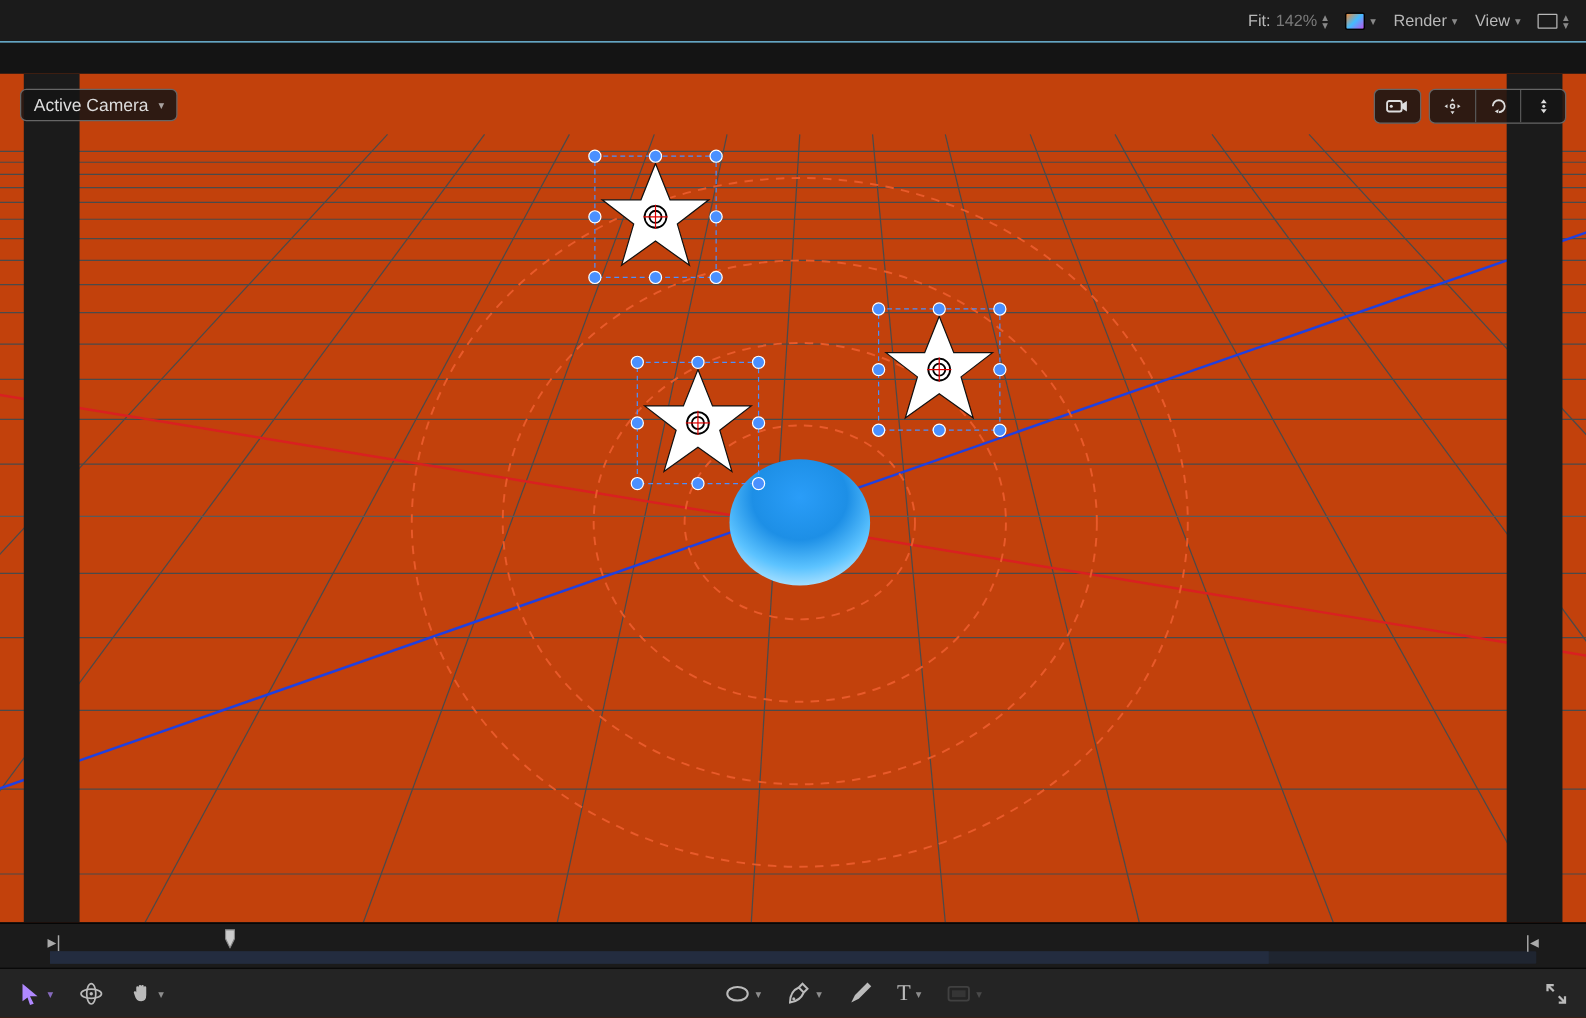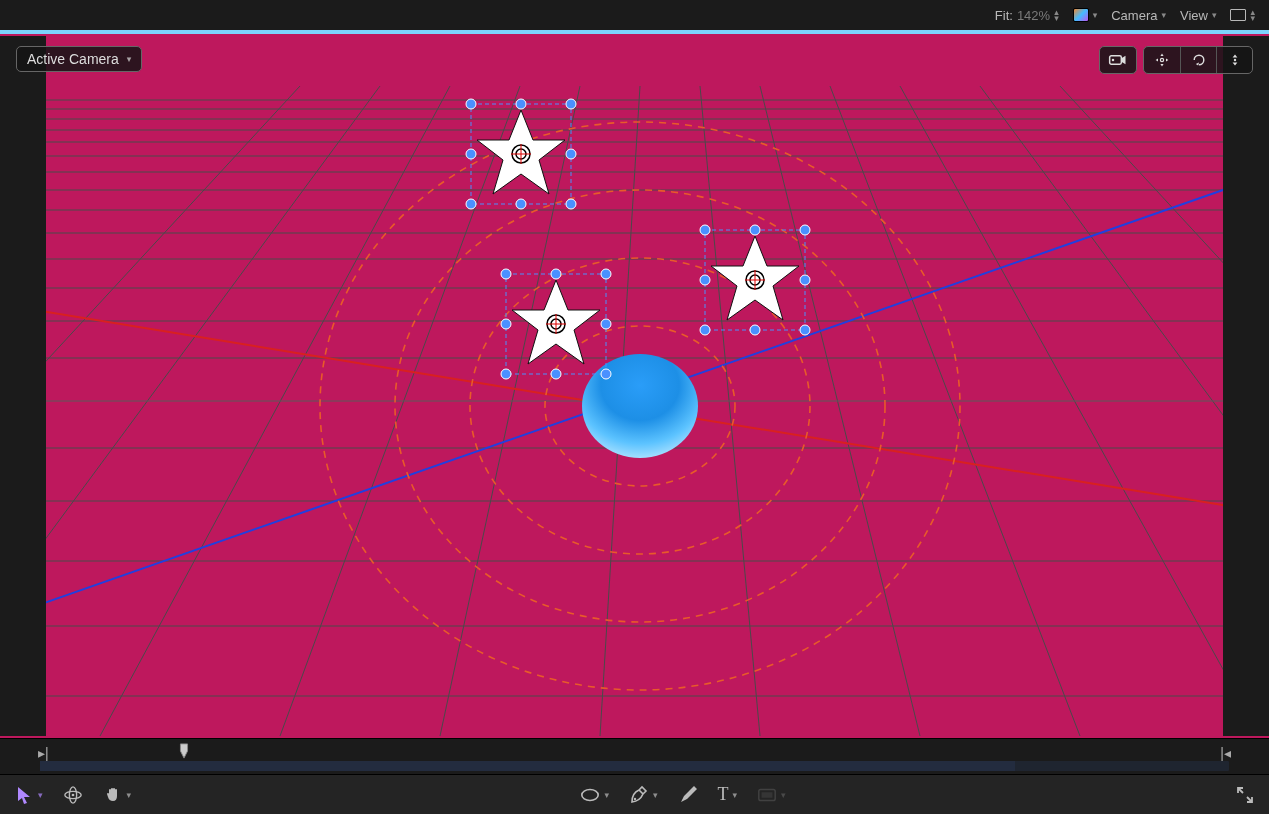--- a/index.html
+++ b/index.html
@@ -14,29 +14,29 @@
     --axis-red:#d92020;
     --axis-blue:#2040e0;
     --orbit:#e85a2a;
     --select-blue:#4a90ff;
   }
   *{box-sizing:border-box;margin:0;padding:0;font-family:-apple-system,Helvetica,Arial,sans-serif;}
   html,body{width:1269px;height:814px;background:var(--bg-darker);overflow:hidden;color:var(--text);font-size:13px;}
   .app{display:flex;flex-direction:column;width:100%;height:100%;}
 
   
-  .topbar{height:34px;background:var(--bg-dark);display:flex;align-items:center;justify-content:flex-end;gap:14px;padding:0 14px;border-bottom:4px solid #7dd3fc;}
+  .topbar{height:34px;background:var(--bg-dark);display:flex;align-items:center;justify-content:flex-end;gap:14px;padding:0 14px;border-bottom:1px solid #7dd3fc;}
   .tb-item{display:flex;align-items:center;gap:4px;cursor:pointer;color:var(--text);}
   .chev{font-size:9px;opacity:.7;}
   .updown{font-size:9px;line-height:6px;display:inline-flex;flex-direction:column;opacity:.7;}
   .color-swatch{width:16px;height:14px;border-radius:2px;background:linear-gradient(135deg,#e83,#4bf 50%,#b5e 100%);border:1px solid #000;}
   .square-icon{width:16px;height:12px;border:1.5px solid var(--text);border-radius:1px;}
 
   
-  .canvas-wrap{flex:1;position:relative;background:#be185d;}
+  .canvas-wrap{flex:1;position:relative;background:#c2410c;margin-top:25px;}
   .canvas{position:absolute;inset:0;}
   svg.viewport{width:100%;height:100%;display:block;}
 
   
   .camera-dd{position:absolute;top:12px;left:16px;background:rgba(20,20,20,.85);border:1px solid #666;border-radius:5px;padding:4px 10px;display:flex;align-items:center;gap:8px;cursor:pointer;color:#ddd;font-size:14px;}
   .cam-tools{position:absolute;top:12px;right:16px;display:flex;gap:6px;}
   .cam-tools .seg{display:flex;border:1px solid #666;border-radius:5px;overflow:hidden;background:rgba(20,20,20,.85);}
   .cam-tools .btn{width:36px;height:26px;display:flex;align-items:center;justify-content:center;cursor:pointer;color:#ddd;border-left:1px solid #555;}
   .cam-tools .btn:first-child{border-left:none;}
   .cam-tools .btn svg{width:20px;height:16px;}
@@ -71,21 +71,21 @@
       <span class="updown">
           <span>▴</span>
           <span>▾</span>
         </span>
     </div>
     <div class="tb-item">
       <span class="color-swatch"></span>
       <span class="chev">▾</span>
     </div>
     <div class="tb-item">
-      <span>Camera</span>
+      <span>Render</span>
       <span class="chev">▾</span>
     </div>
     <div class="tb-item">
       <span>View</span>
       <span class="chev">▾</span>
     </div>
     <div class="tb-item">
       <span class="square-icon"></span>
       <span class="updown">
           <span>▴</span>

